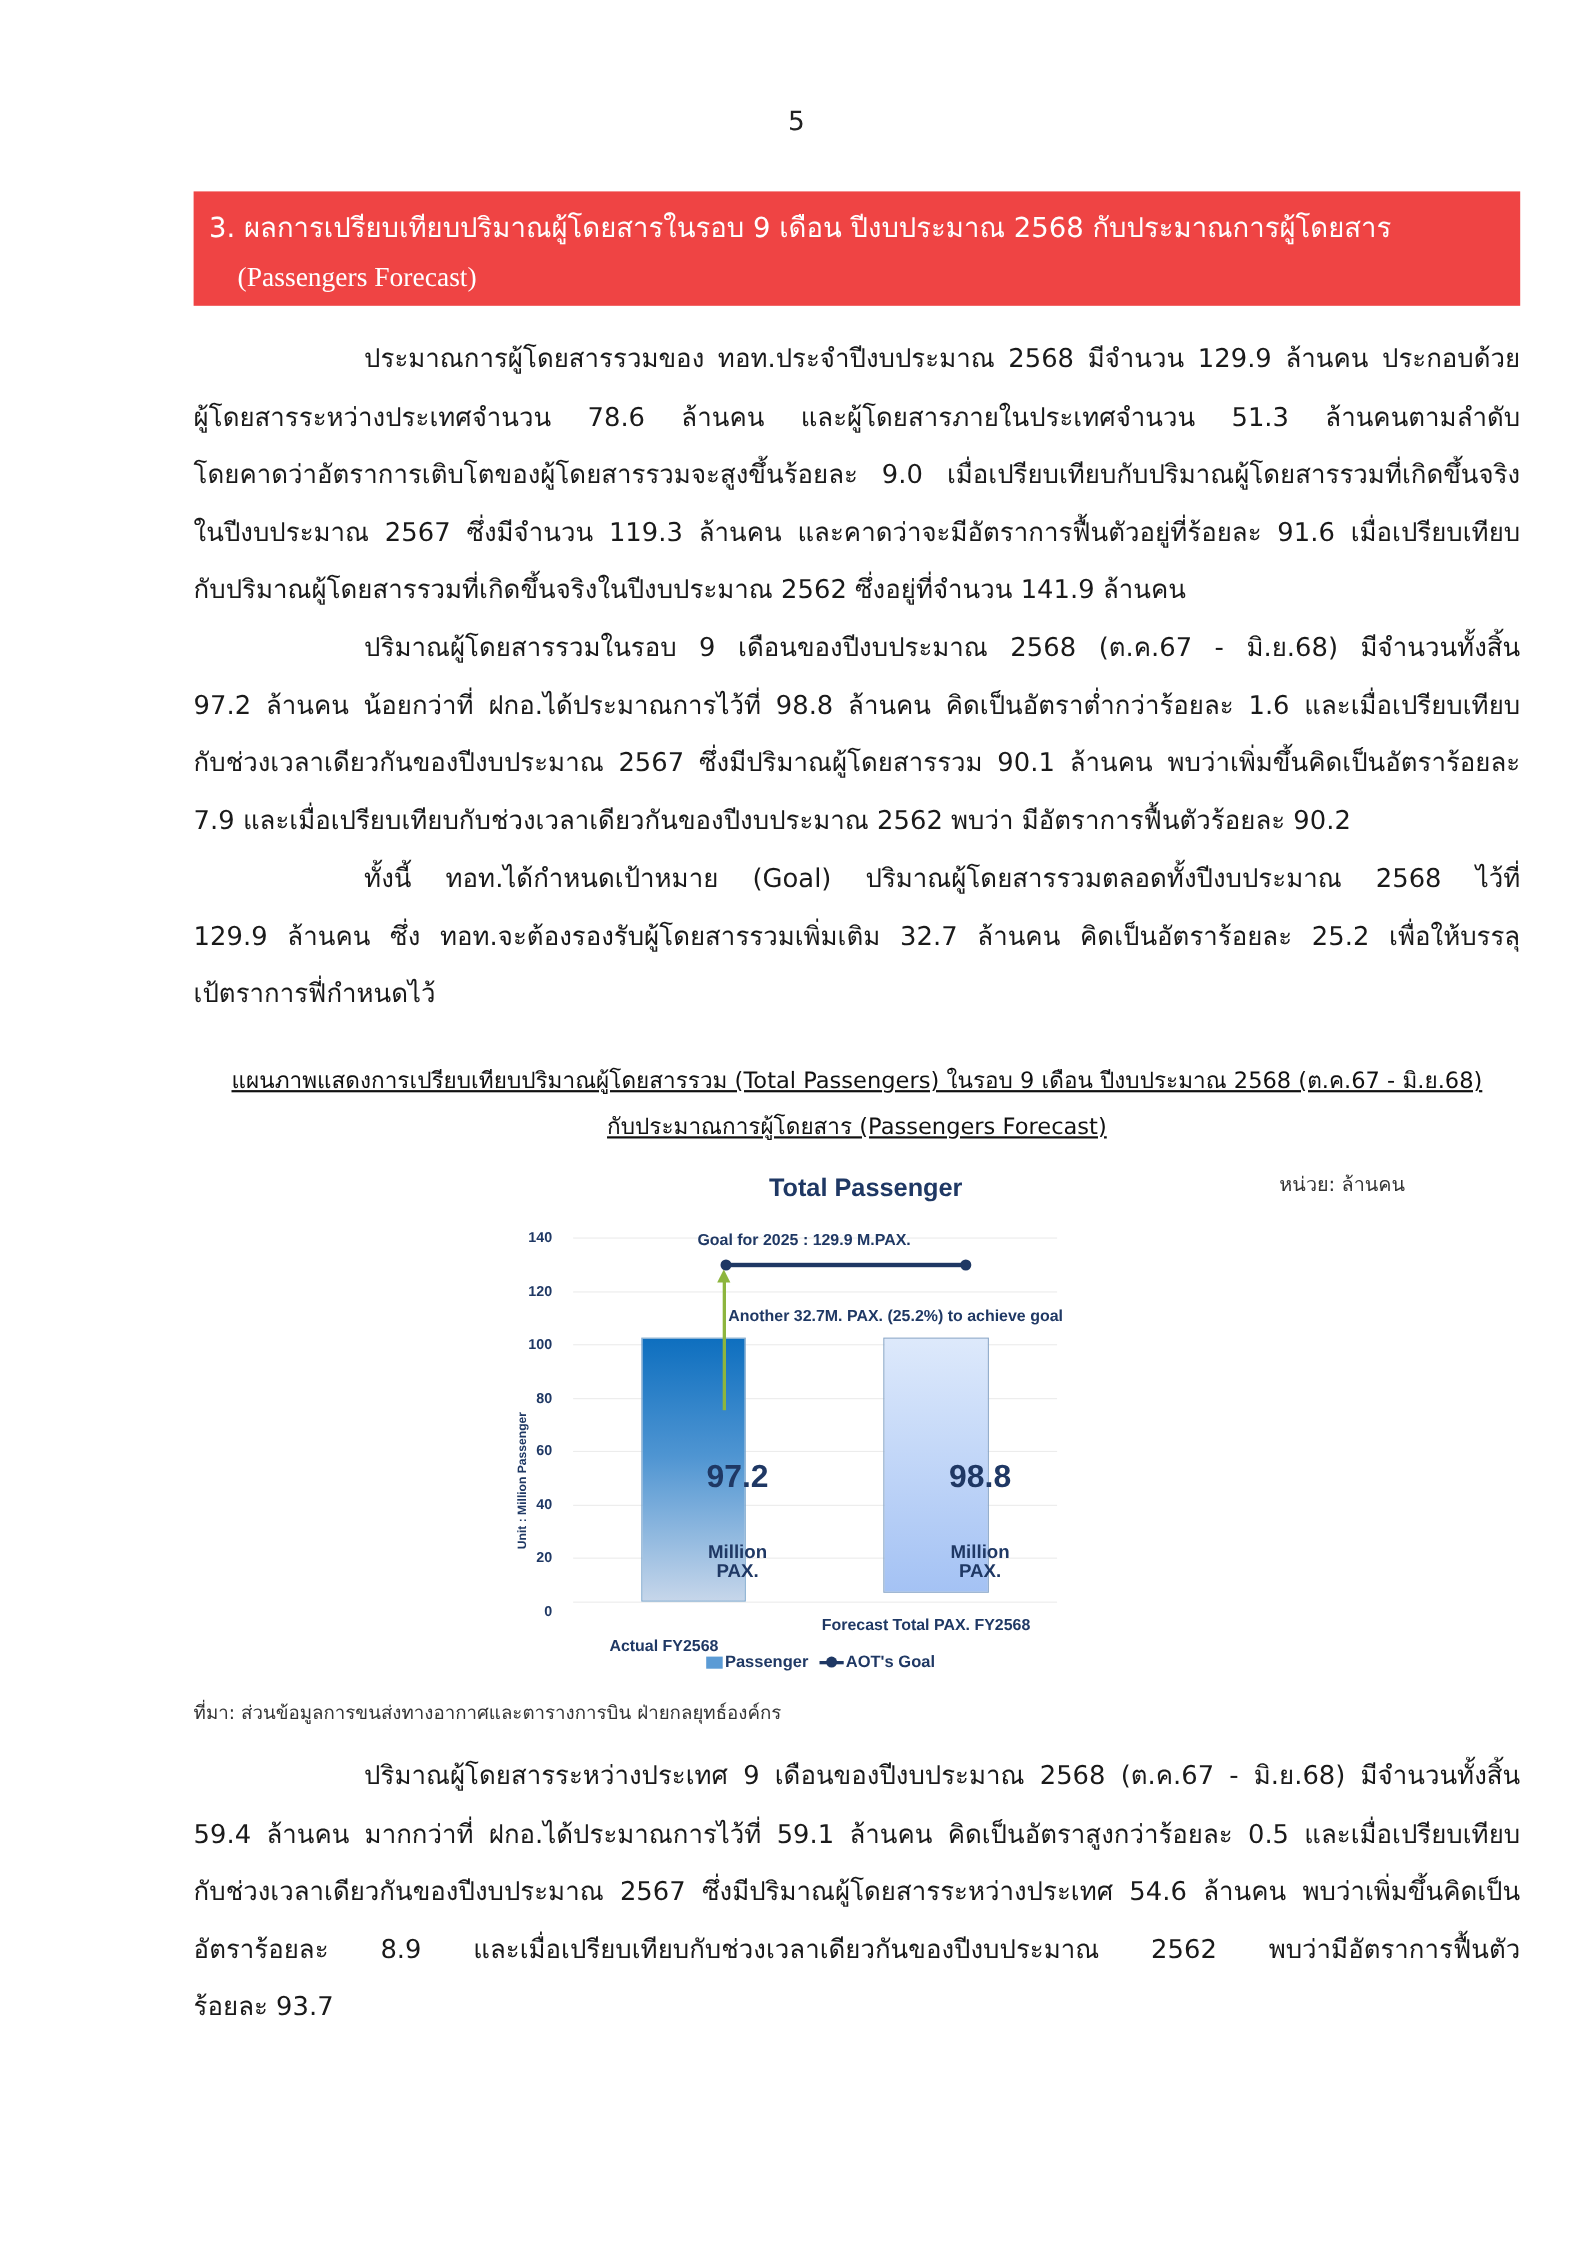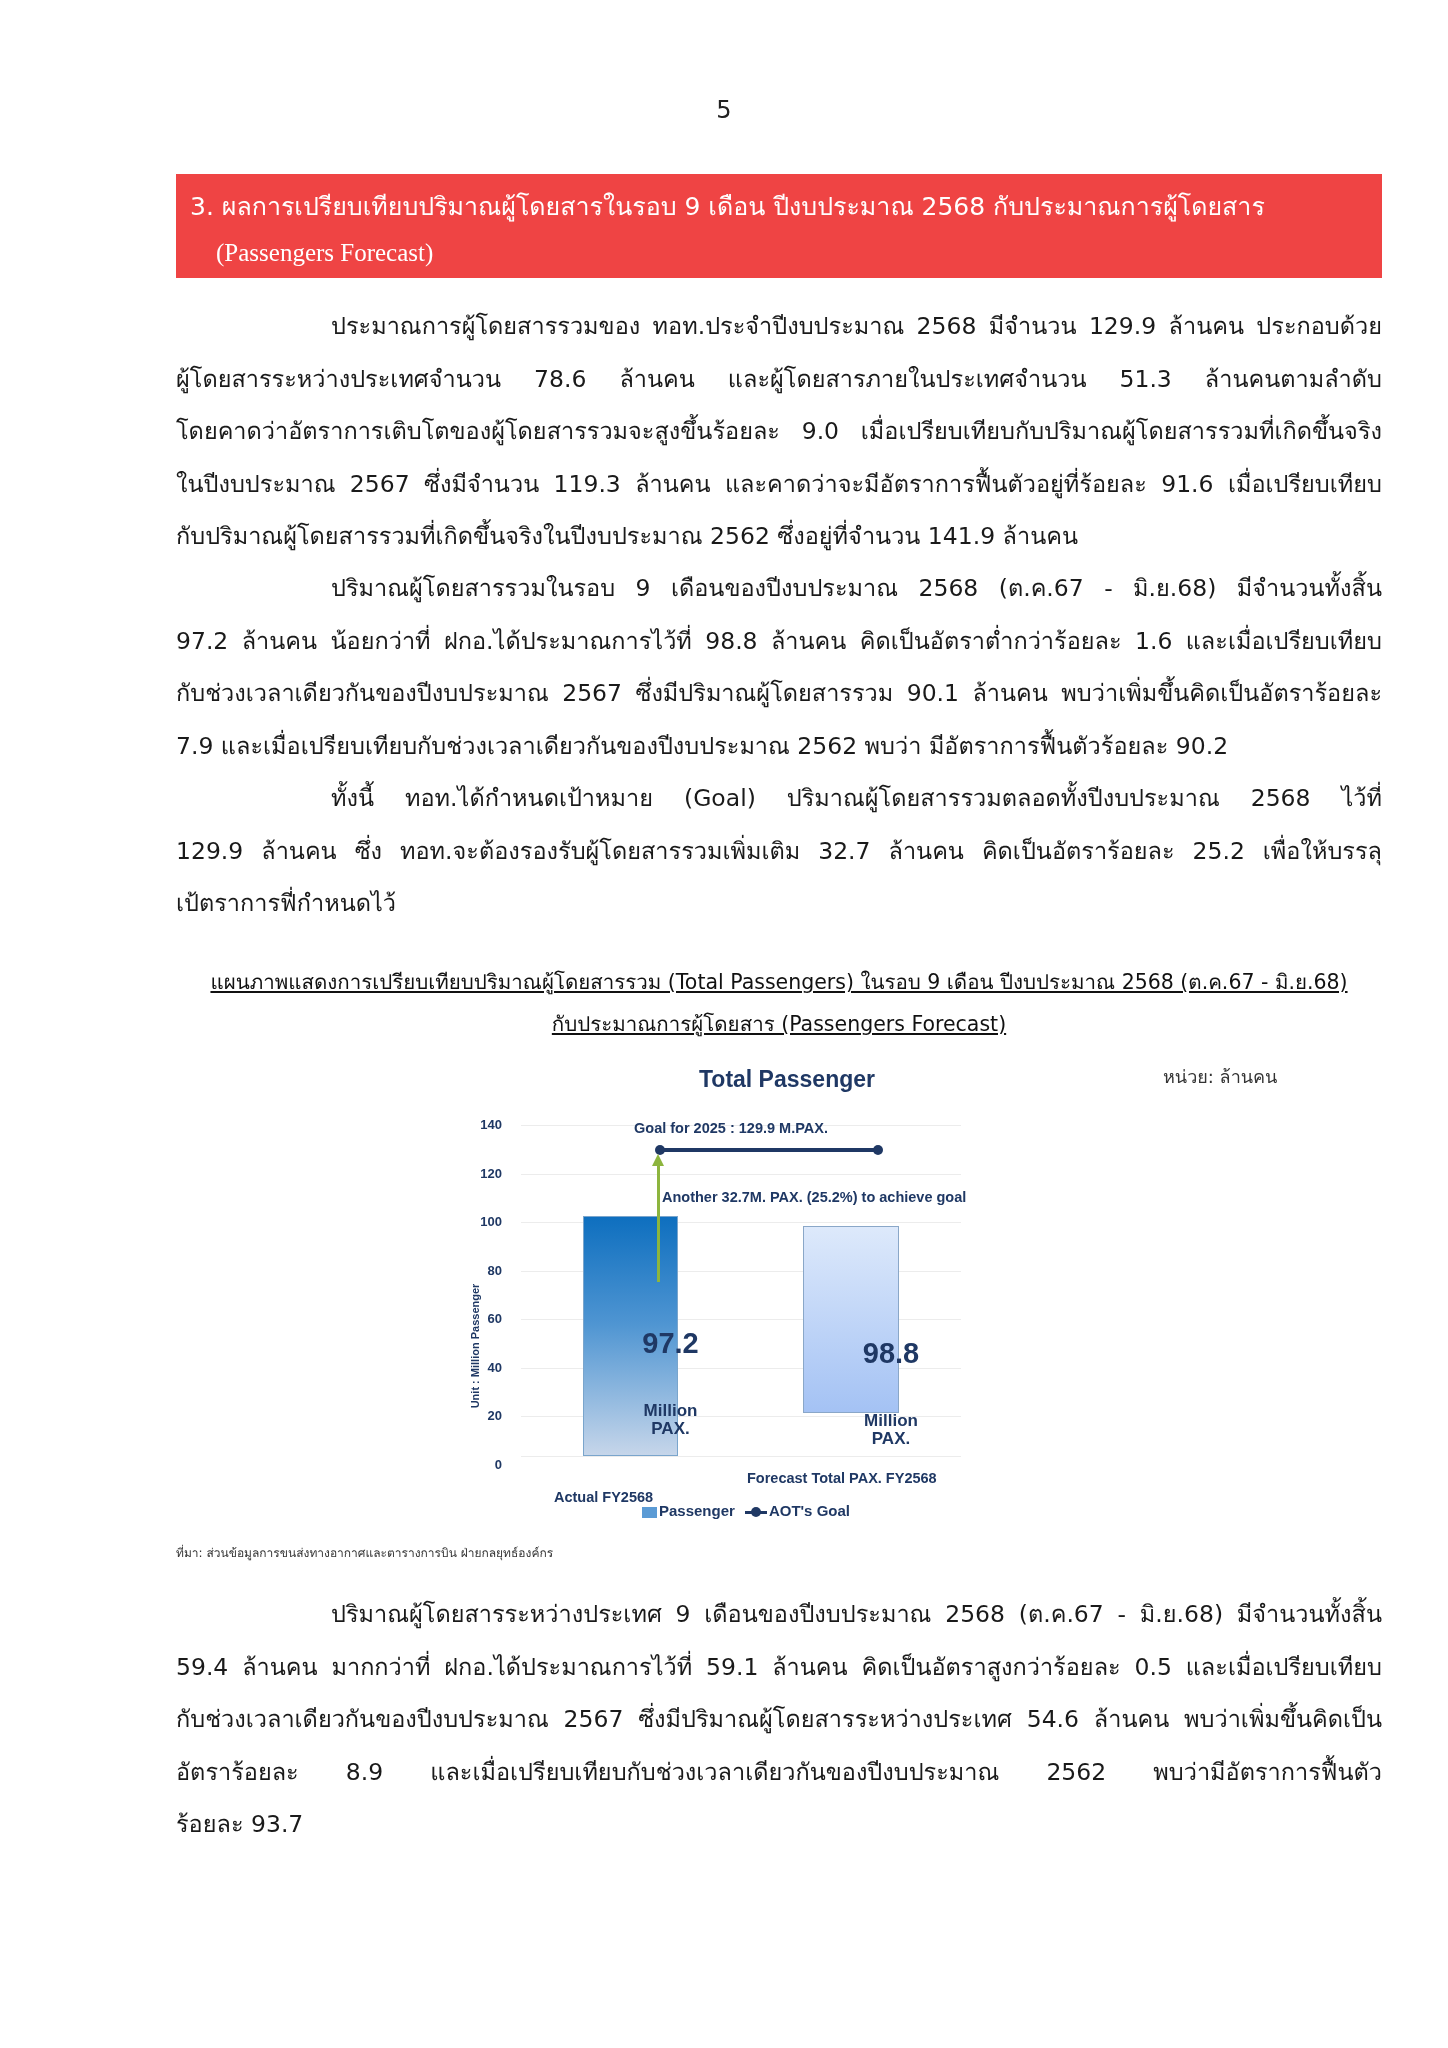--- a/index.html
+++ b/index.html
@@ -12,35 +12,35 @@
                     padding:10px 14px 0 14px; font-size:25px; line-height:46px; }
   .section-header .line2 { padding-left:26px;font-family:Liberation Serif, serif; }
   .para { position:absolute; left:176px; width:1206px; font-size:23.5px; line-height:52.5px;
           text-align:justify; color:#1a1a1a; }
   .para .line { display:block; white-space:nowrap; text-align-last:justify; }
   .para .line.last { text-align-last:left; }
   .para .line.indent { padding-left:155px; }
   .caption { position:absolute; left:176px; width:1206px; text-align:center;
              font-size:20.5px; line-height:52px; text-decoration:underline; color:#111; }
   .unit-label { position:absolute; left:1163px; top:1062px; font-size:18px; color:#333; }
-  .source-note { position:absolute; left:176px; top:1543px; font-size:12px; color:#333; }
+  .source-note { position:absolute; left:176px; top:1543px; font-size:17px; color:#333; }
 
   
   .chart { position:absolute; left:462px; top:1050px; width:600px; height:490px;
            font-family:"Liberation Sans", sans-serif; }
   .chart-title { position:absolute; left:0; width:650px; top:16px; text-align:center;
                  font-size:23px; font-weight:bold; color:#1f3864; }
   .ylab { position:absolute; font-size:13px; font-weight:bold; color:#1f3864; width:40px; text-align:right; }
   .gridline { position:absolute; left:59px; width:440px; height:1px; background:#ececec; }
   .y-title { position:absolute; left:-62px; top:290px; width:150px; transform:rotate(-90deg);
              font-size:11px; font-weight:bold; color:#1f3864; text-align:center; }
   .bar { position:absolute; box-sizing:border-box;padding-left:40px; }
   .bar-actual { left:121px; width:95px; top:166px; height:240px;
                 background:linear-gradient(#0e6fbf, #4f95d2 45%, #c6d6ea); border:1px solid #7aa5cc; }
-  .bar-forecast { left:341px; width:96px; top:176px; height:187px;
+  .bar-forecast { left:341px; width:96px; top:166px; height:232px;
                   background:linear-gradient(#dde9fb, #a4c2f4); border:1px solid #8aa7c8; }
   .bar-value { position:absolute; width:100%; text-align:center; font-size:29px; font-weight:bold;
                color:#1f3864; top:110px; }
   .bar-unit { position:absolute; width:100%; text-align:center; font-size:17px; font-weight:bold;
               color:#1f3864; top:185px; line-height:18px; }
   .goal-line { position:absolute; left:197px; top:98px; width:220px; height:4px; background:#1f3864; }
   .goal-dot { position:absolute; width:10px; height:10px; border-radius:50%; background:#1f3864; top:-3px; }
   .goal-label { position:absolute; left:172px; top:70px; font-size:14.5px; font-weight:bold; color:#1f3864; }
   .arrow-shaft { position:absolute; left:195px; top:114px; width:3px; height:118px; background:#8db53e; }
   .arrow-head { position:absolute; left:190px; top:104px; width:0; height:0;

